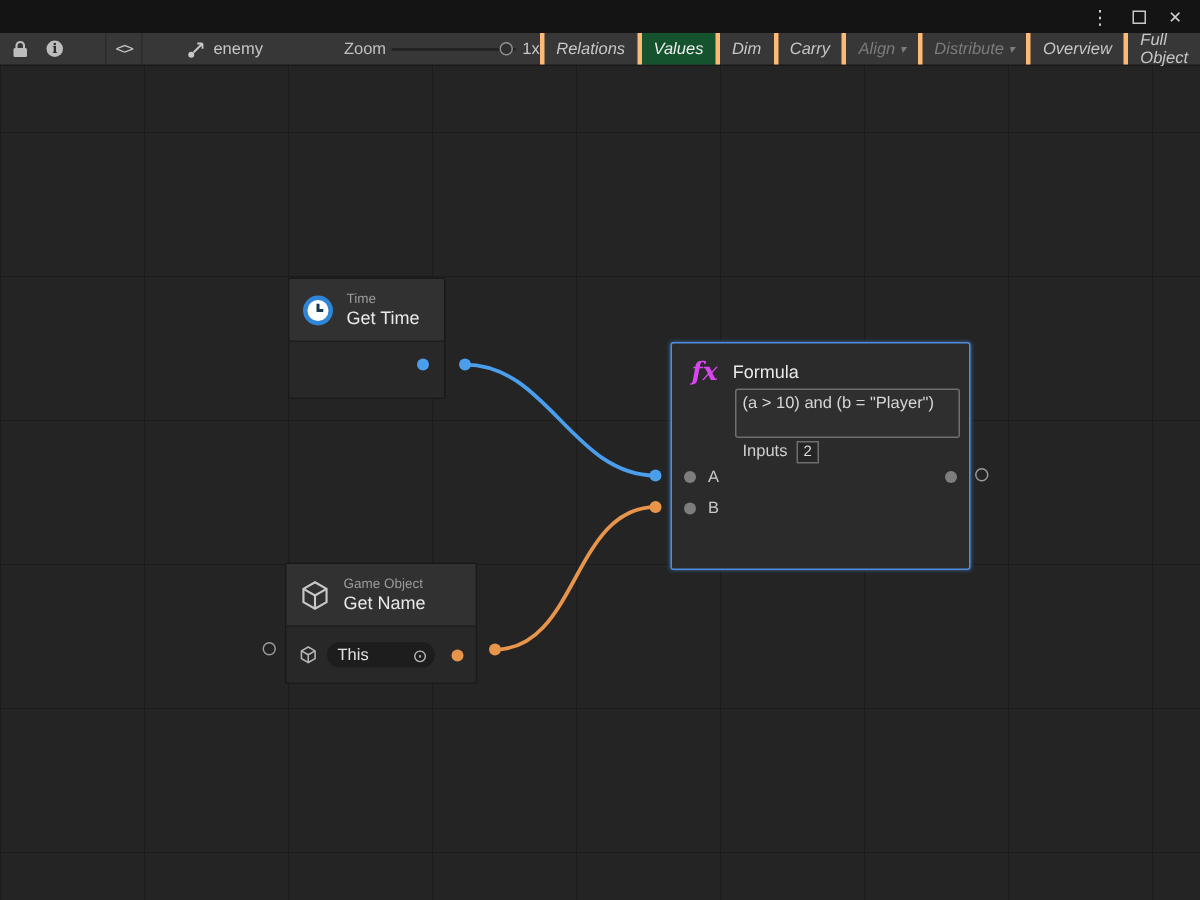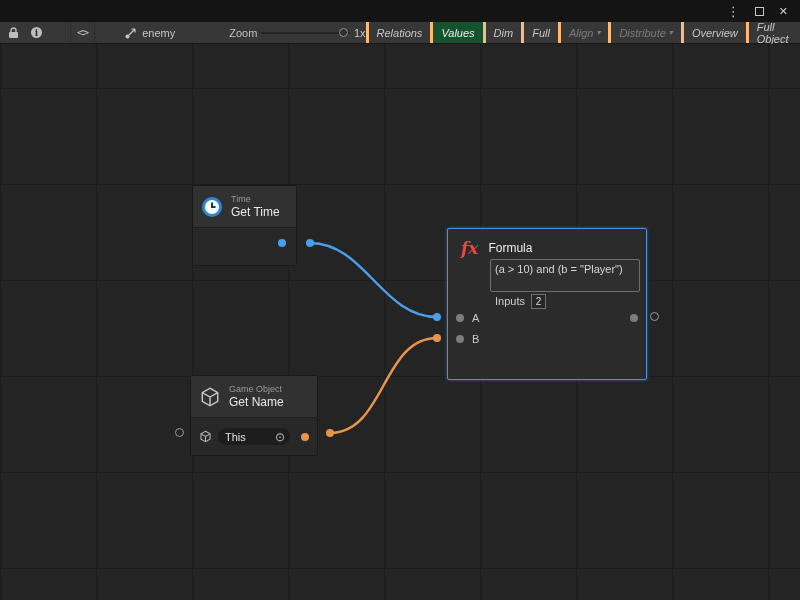--- a/index.html
+++ b/index.html
@@ -41,21 +41,21 @@
   .node { position:absolute; background:#2b2b2b; border:1px solid #191919; border-radius:2px; }
   .node-header { display:flex; align-items:center; gap:8px; padding:0 10px 0 8px; height:42px; background:#313131; border-bottom:1px solid #1d1d1d; }
   .node-cat { font-size:9px; color:#9a9a9a; line-height:11px; }
   .node-title { font-size:12px; color:#e9e9e9; line-height:14px; }
 
   .n-gettime { left:192px; top:141px; width:105px; }
   .gettime-body { position:relative; height:37px; background:#282828; }
 
   .n-formula { left:447px; top:184px; width:200px; height:152px; border:1px solid #4f8ede; box-shadow:0 0 3px rgba(79,142,222,.65); }
   .formula-header { position:absolute; top:6px; left:13px; display:flex; align-items:center; gap:10px; height:26px; }
-  .fx { font-family:"DejaVu Serif", serif; font-style:italic; font-weight:bold; font-size:17px; color:#ef4444; }
+  .fx { font-family:"DejaVu Serif", serif; font-style:italic; font-weight:bold; font-size:17px; color:#d946ef; }
   .expr { position:absolute; top:30px; left:42px; width:150px; height:33px; background:#2f2f2f; border:1px solid #6e6e6e; border-radius:2px; color:#d6d6d6; font-size:11px; line-height:14px; padding:2px 4px; overflow:hidden; }
   .inputs-row { position:absolute; top:64px; left:47px; display:flex; align-items:center; gap:6px; font-size:11px; color:#cfcfcf; height:16px; }
   .count-box { min-width:15px; height:15px; background:#262626; border:1px solid #6e6e6e; color:#dddddd; font-size:10px; display:flex; align-items:center; justify-content:center; padding:0 3px; }
   .prow { position:absolute; left:8px; right:8px; height:16px; display:flex; align-items:center; gap:8px; font-size:11px; color:#c9c9c9; }
   .prow.a { top:81px; } .prow.b { top:102px; }
 
   .n-getname { left:190px; top:331px; width:128px; }
   .getname-body { position:relative; height:37px; background:#282828; display:flex; align-items:center; gap:6px; padding:0 8px; }
   .pill { display:flex; align-items:center; justify-content:space-between; background:#1d1d1d; border-radius:9px; height:17px; width:72px; padding:0 5px 0 7px; font-size:11px; color:#e0e0e0; }
   .target-ico { font-size:12px; color:#bbbbbb; line-height:1; }
@@ -112,21 +112,21 @@
     <div class="tb-btn">
       <span>Relations</span>
     </div>
     <div class="tb-btn active">
       <span>Values</span>
     </div>
     <div class="tb-btn">
       <span>Dim</span>
     </div>
     <div class="tb-btn">
-      <span>Full</span>
+      <span>Carry</span>
     </div>
     <div class="tb-btn disabled">
       <span>Align</span>
       <span class="dd">▾</span>
     </div>
     <div class="tb-btn disabled">
       <span>Distribute</span>
       <span class="dd">▾</span>
     </div>
     <div class="tb-btn">

